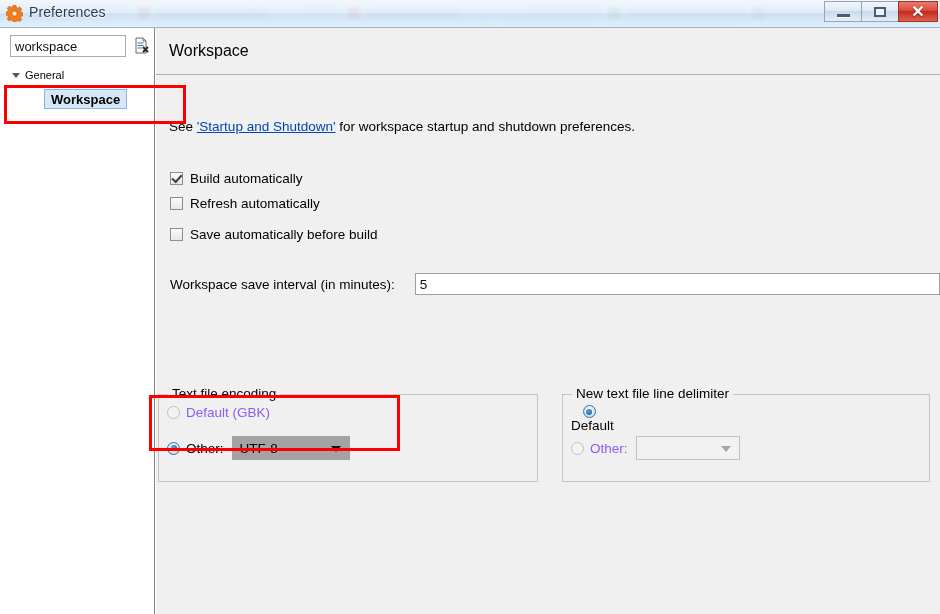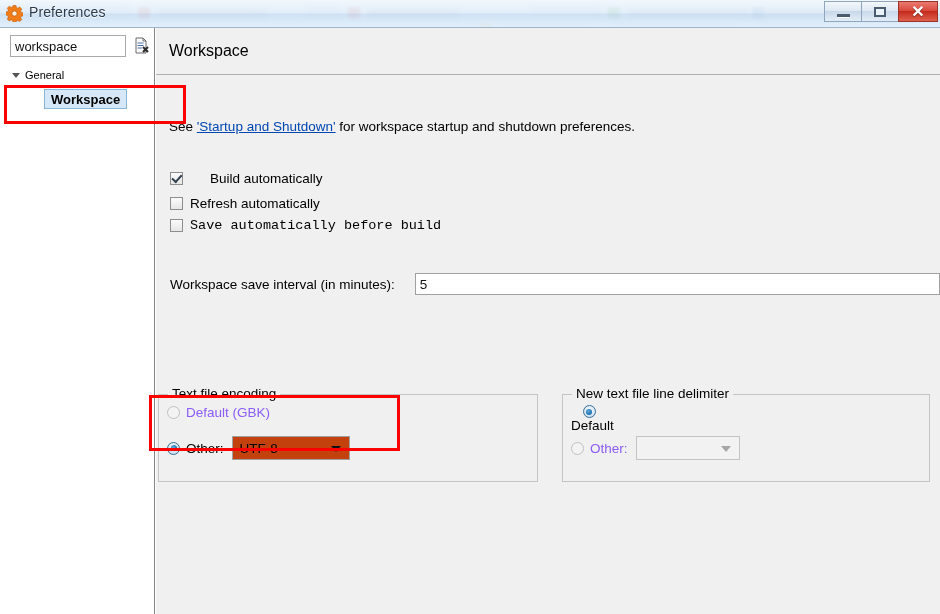--- a/index.html
+++ b/index.html
@@ -155,23 +155,23 @@
 
   #link-line { position: absolute; left: 13px; top: 43px; font-size: 13.5px; color: #000; }
   #startup-link {
     color: #0047b3; text-decoration: underline; cursor: pointer;
   }
 
   .cbrow {
     position: absolute; left: 14px; display: flex; align-items: center;
     font-size: 13.5px; color: #000;
   }
-  #cb-build   { top: 95px; gap: 20px; }
+  #cb-build   { top: 95px; }
   #cb-refresh { top: 120px; }
-  #cb-save    { top: 142px; font-family: Liberation Mono, monospace; }
+  #cb-save    { top: 151px; }
   .cbox {
     width: 13px; height: 13px; margin-right: 7px;
     border: 1px solid #8d8d8d;
     background: linear-gradient(180deg,#fbfbfb,#e6e6e6);
     display: inline-flex; align-items: center; justify-content: center;
     cursor: pointer; flex: none;
   }
   .cbox.checked::after {
     content: ""; display: block; width: 4px; height: 8px;
     border: solid #33404f; border-width: 0 2px 2px 0;
@@ -225,21 +225,21 @@
   #r-always { left: 6px;   top: 10px; }
   #r-never  { left: 86px;  top: 10px; }
   #r-prompt { left: 166px; top: 10px; }
 
   #r-enc-default { left: 8px; top: 10px; }
   #r-enc-other   { left: 8px; top: 41px; }
   #r-del-default { left: 8px; top: 10px; flex-direction: column; }
   #r-del-other   { left: 8px; top: 41px; }
 
   .combo {
-    height: 24px; border: 1px solid #a0a0a0; background: #c2410c;
+    height: 24px; border: 1px solid #a0a0a0; background: #a3a3a3;
     display: inline-flex; align-items: center; position: relative;
     padding: 0 24px 0 7px; font-size: 13.5px; color: #000; cursor: pointer;
     margin-left: 8px;
   }
   .combo.disabled {
     background: #f2f2f2; border-color: #c3c3c3; color: #888;
   }
   .combo .carr {
     position: absolute; right: 8px; top: 50%; margin-top: -2px;
     width: 0; height: 0; border-left: 5px solid transparent;

